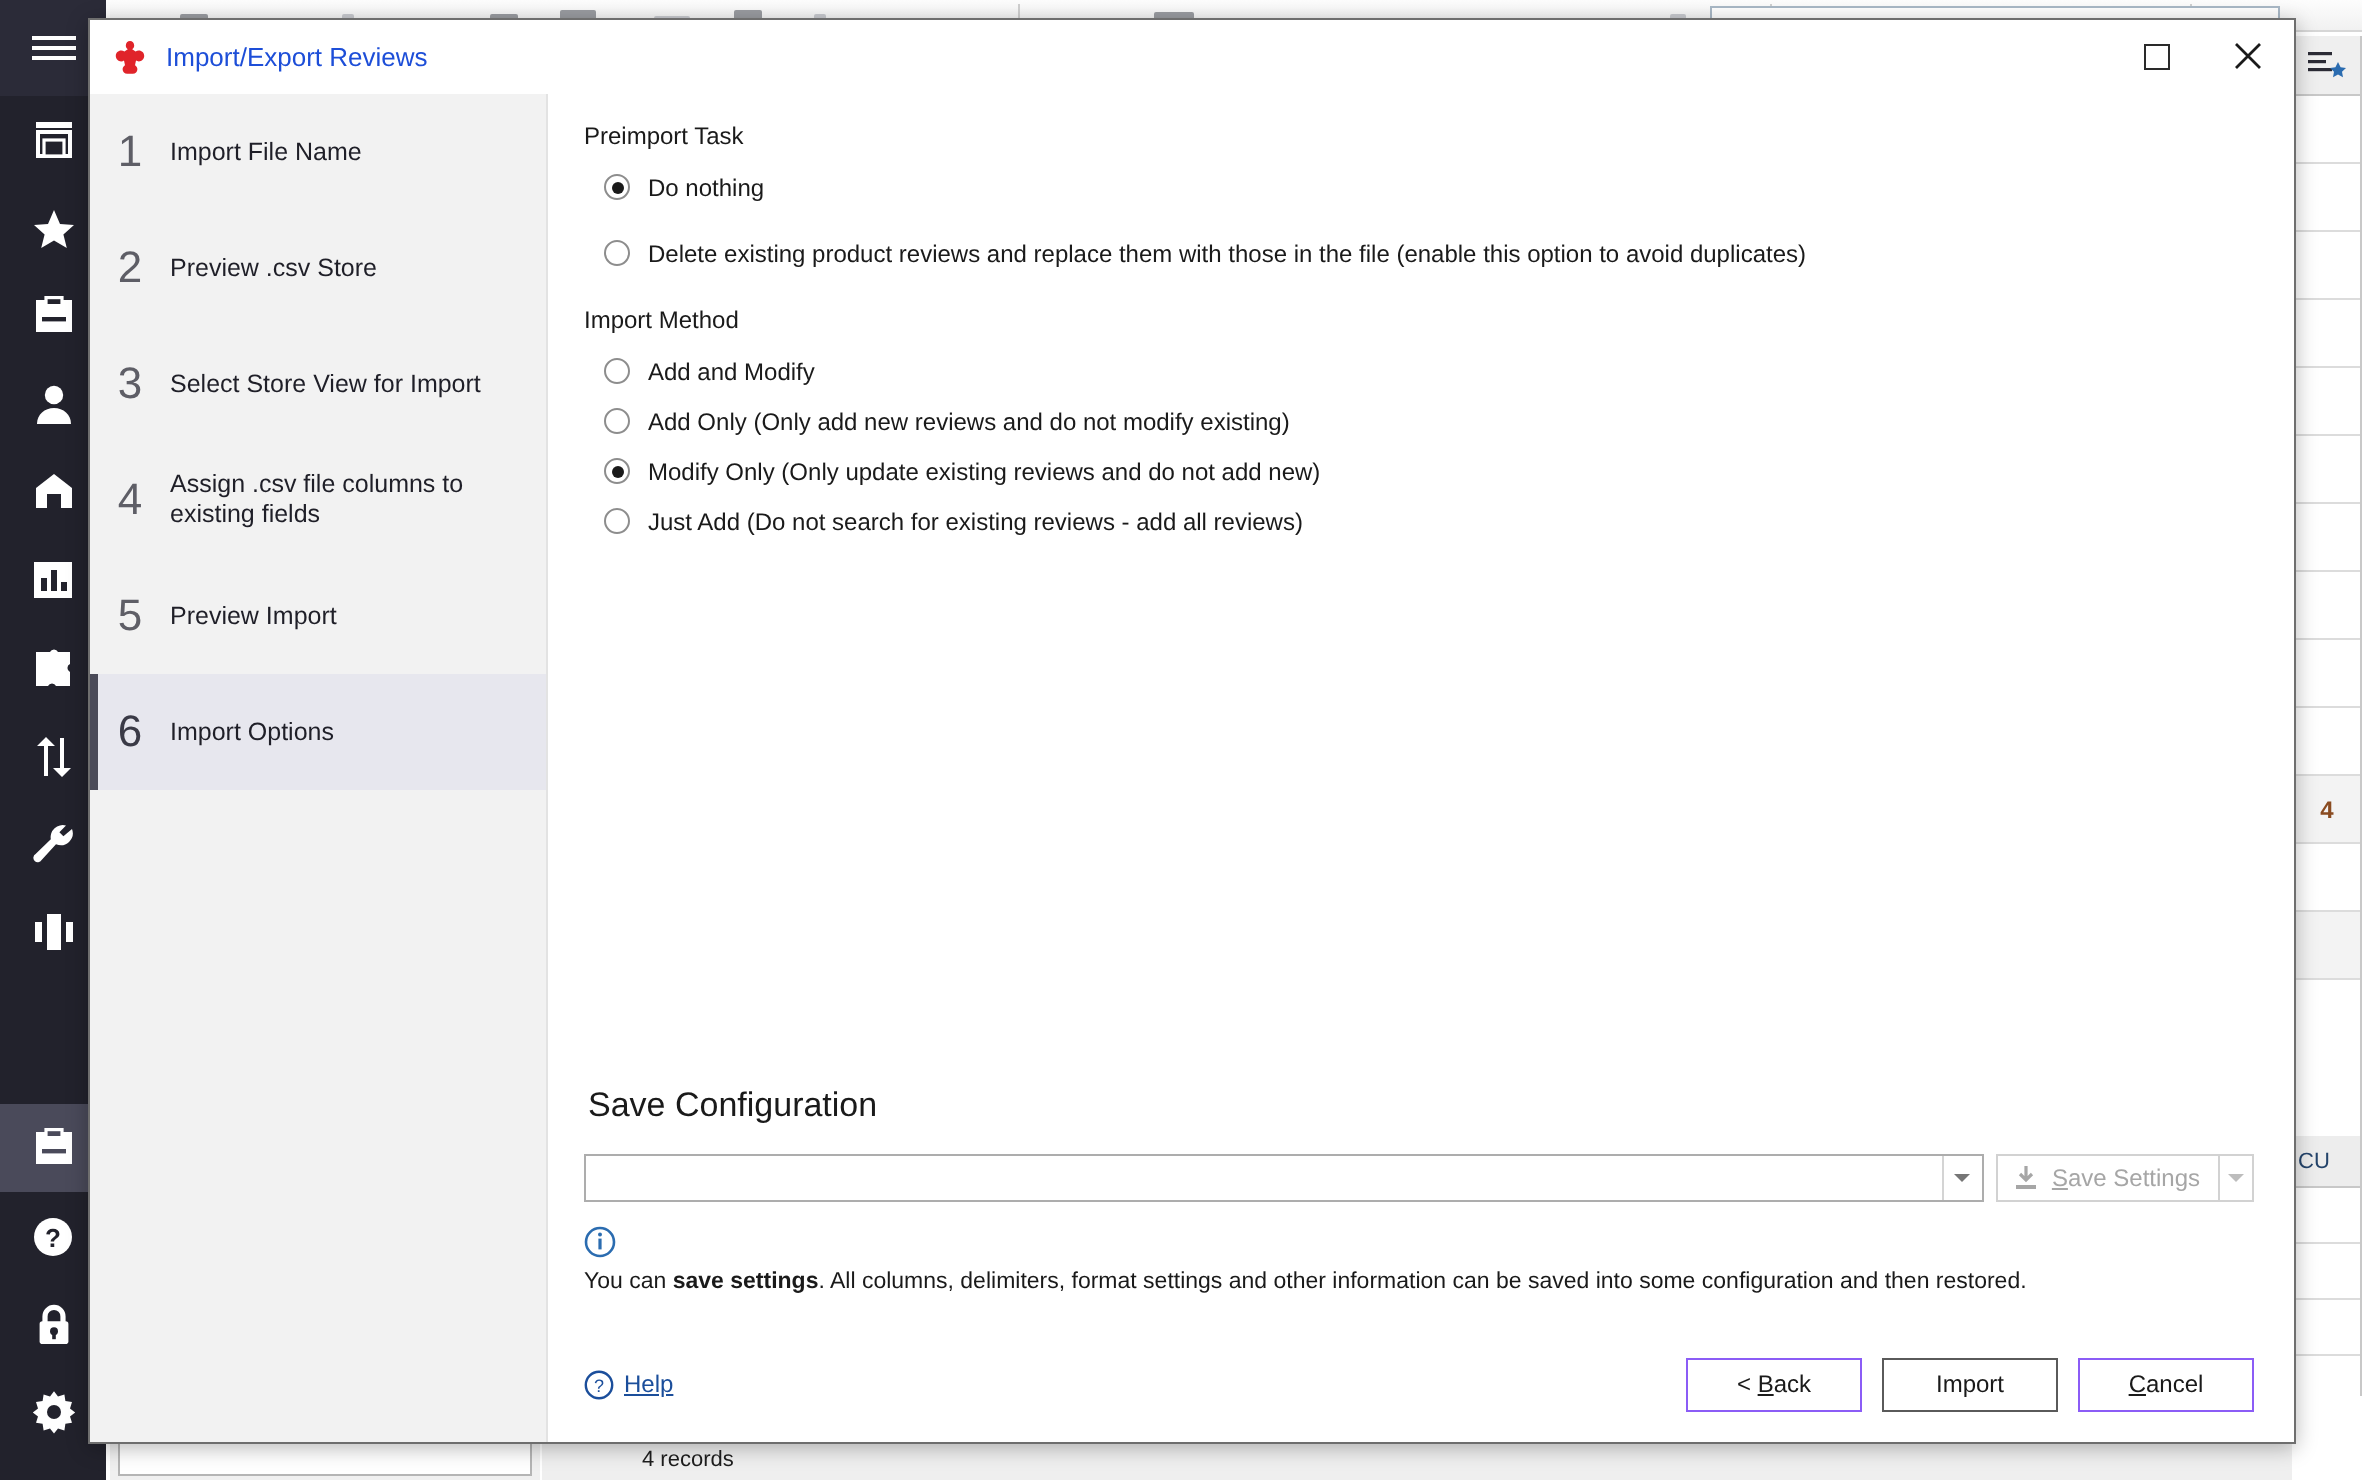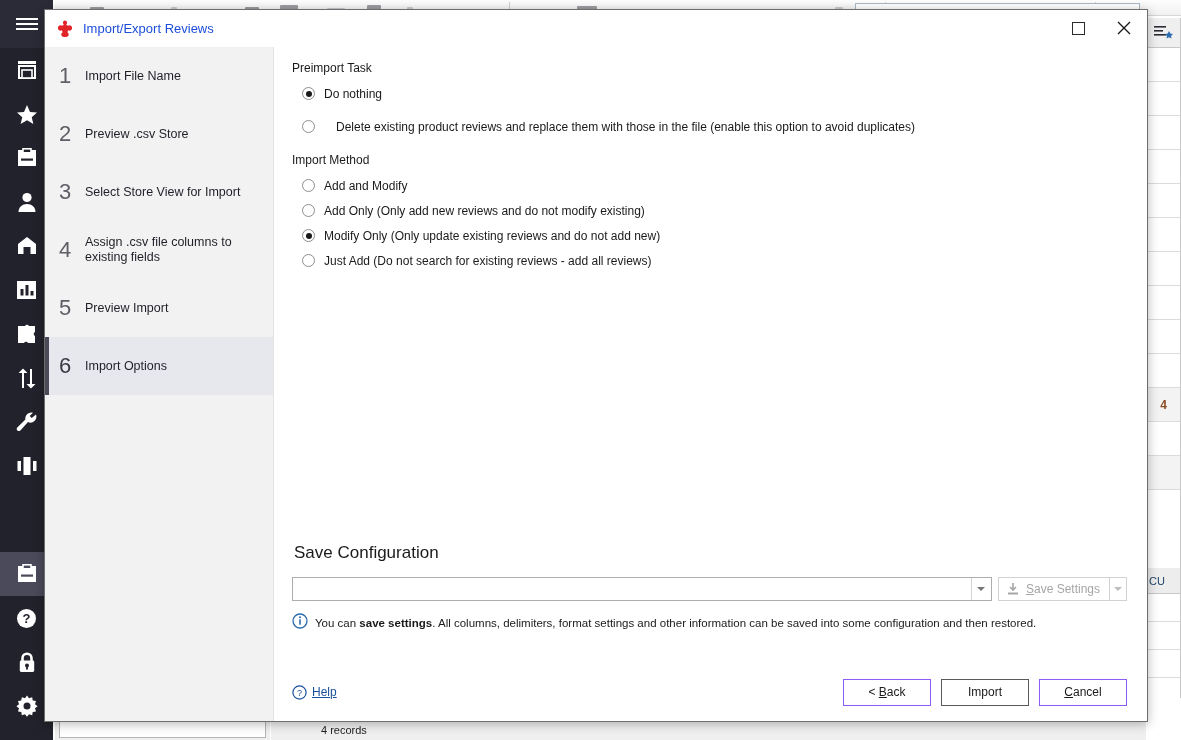--- a/index.html
+++ b/index.html
@@ -206,21 +206,21 @@
   }
   #save-settings-btn .dl-icon { margin-right: 6px; display: flex; }
   #save-settings-split {
     border: 1px solid #d2d2d2; border-left: none; background: #fff;
     width: 17px; display: flex; align-items: center; justify-content: center;
   }
   .caret-down.gray {
     border-top-color: #bdbdbd;
   }
   #info-row {
-    display: flex; align-items: center; margin-top: 12px;
+    display: flex; align-items: flex-start; margin-top: 12px; flex-direction: column;
   }
   #info-row .i-icon { flex: 0 0 16px; margin-right: 7px; margin-top: 0px; }
   #info-text { font-size: 11.5px; color: #1a1a1a; line-height: 15px; }
   #info-text b { font-weight: bold; }
 
   
   #footer {
     position: absolute; left: 0; right: 0; bottom: 0; height: 58px;
     padding: 0 20px 0 18px;
     display: flex; align-items: center;
@@ -462,21 +462,21 @@
     </div>
 
     <div id="content">
 
       <div id="section-preimport">
         <div class="group-title">Preimport Task</div>
         <div class="radio-row">
           <span class="radio checked"></span>
           <span class="radio-label">Do nothing</span>
         </div>
-        <div class="radio-row gap" style="margin-top:8px;gap:12px;">
+        <div class="radio-row gap" style="margin-top:8px;">
           <span class="radio"></span>
           <span class="radio-label">Delete existing product reviews and replace them with those in the file (enable this option to avoid duplicates)</span>
         </div>
       </div>
 
       <div id="section-import-method">
         <div class="group-title">Import Method</div>
         <div class="radio-row">
           <span class="radio"></span>
           <span class="radio-label">Add and Modify</span>

